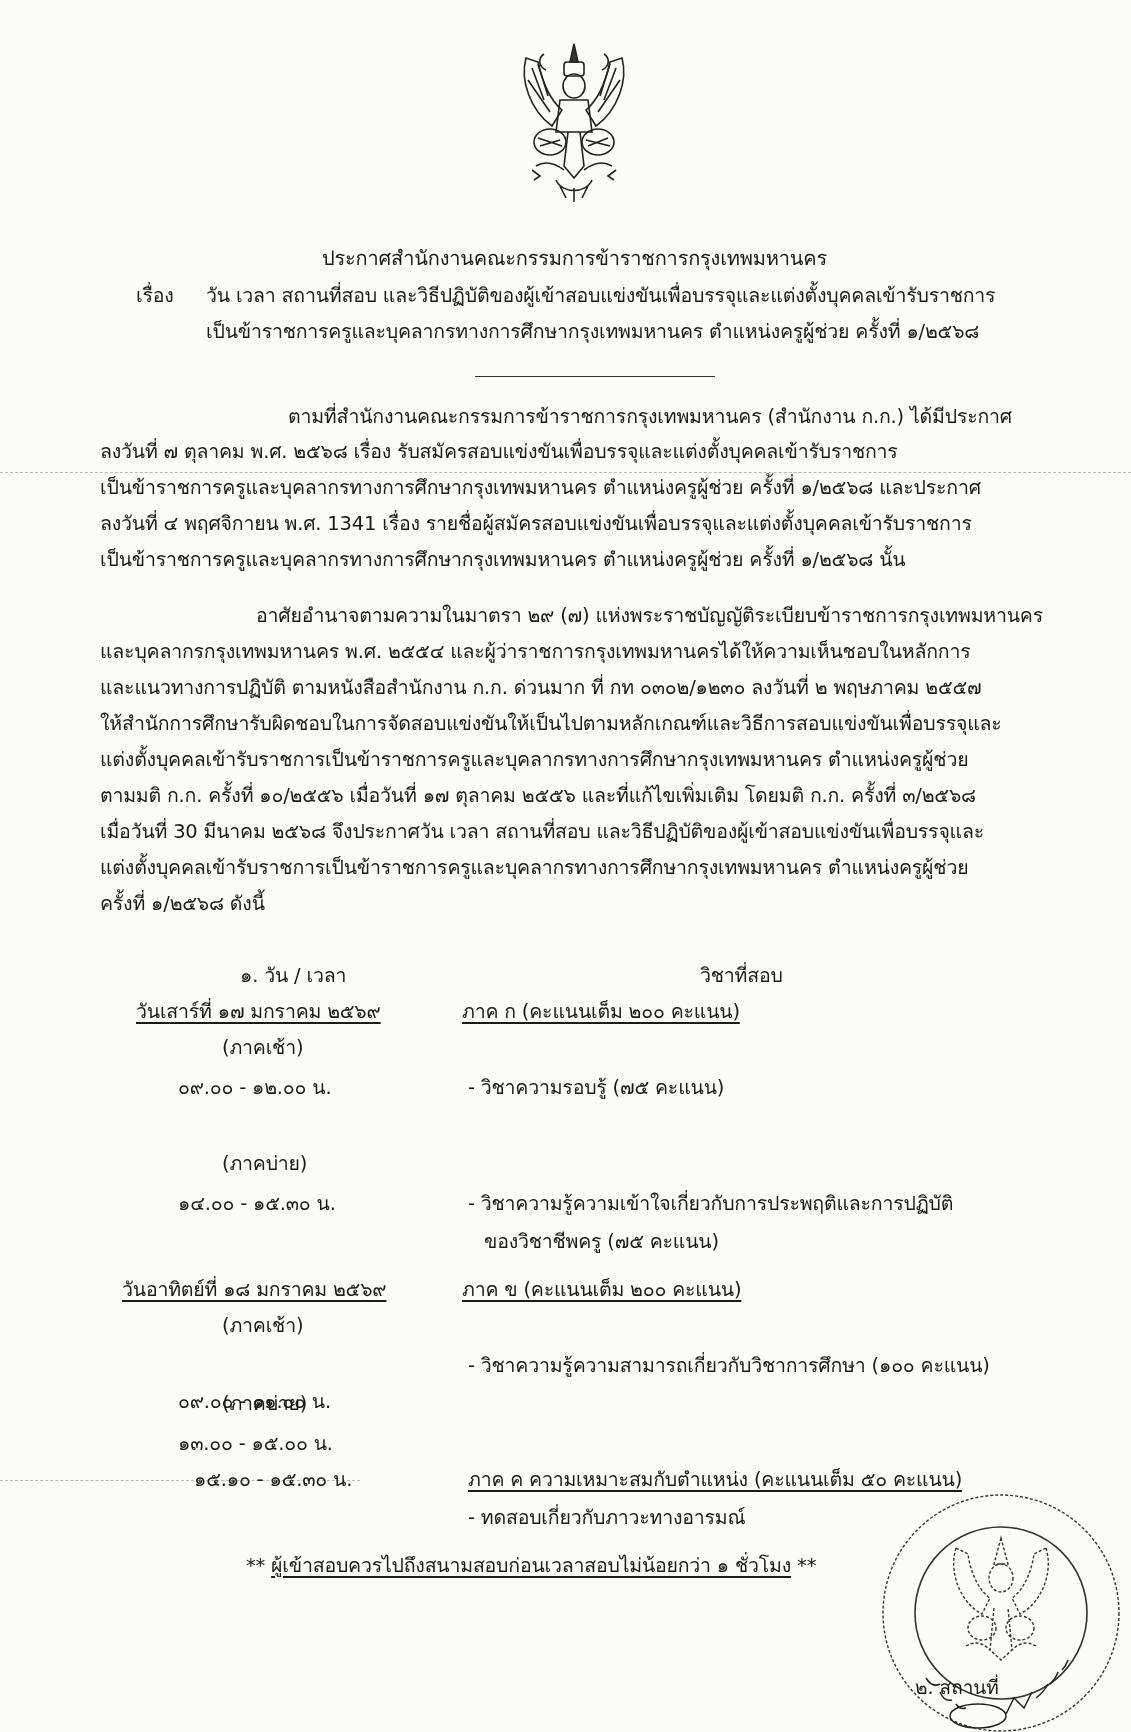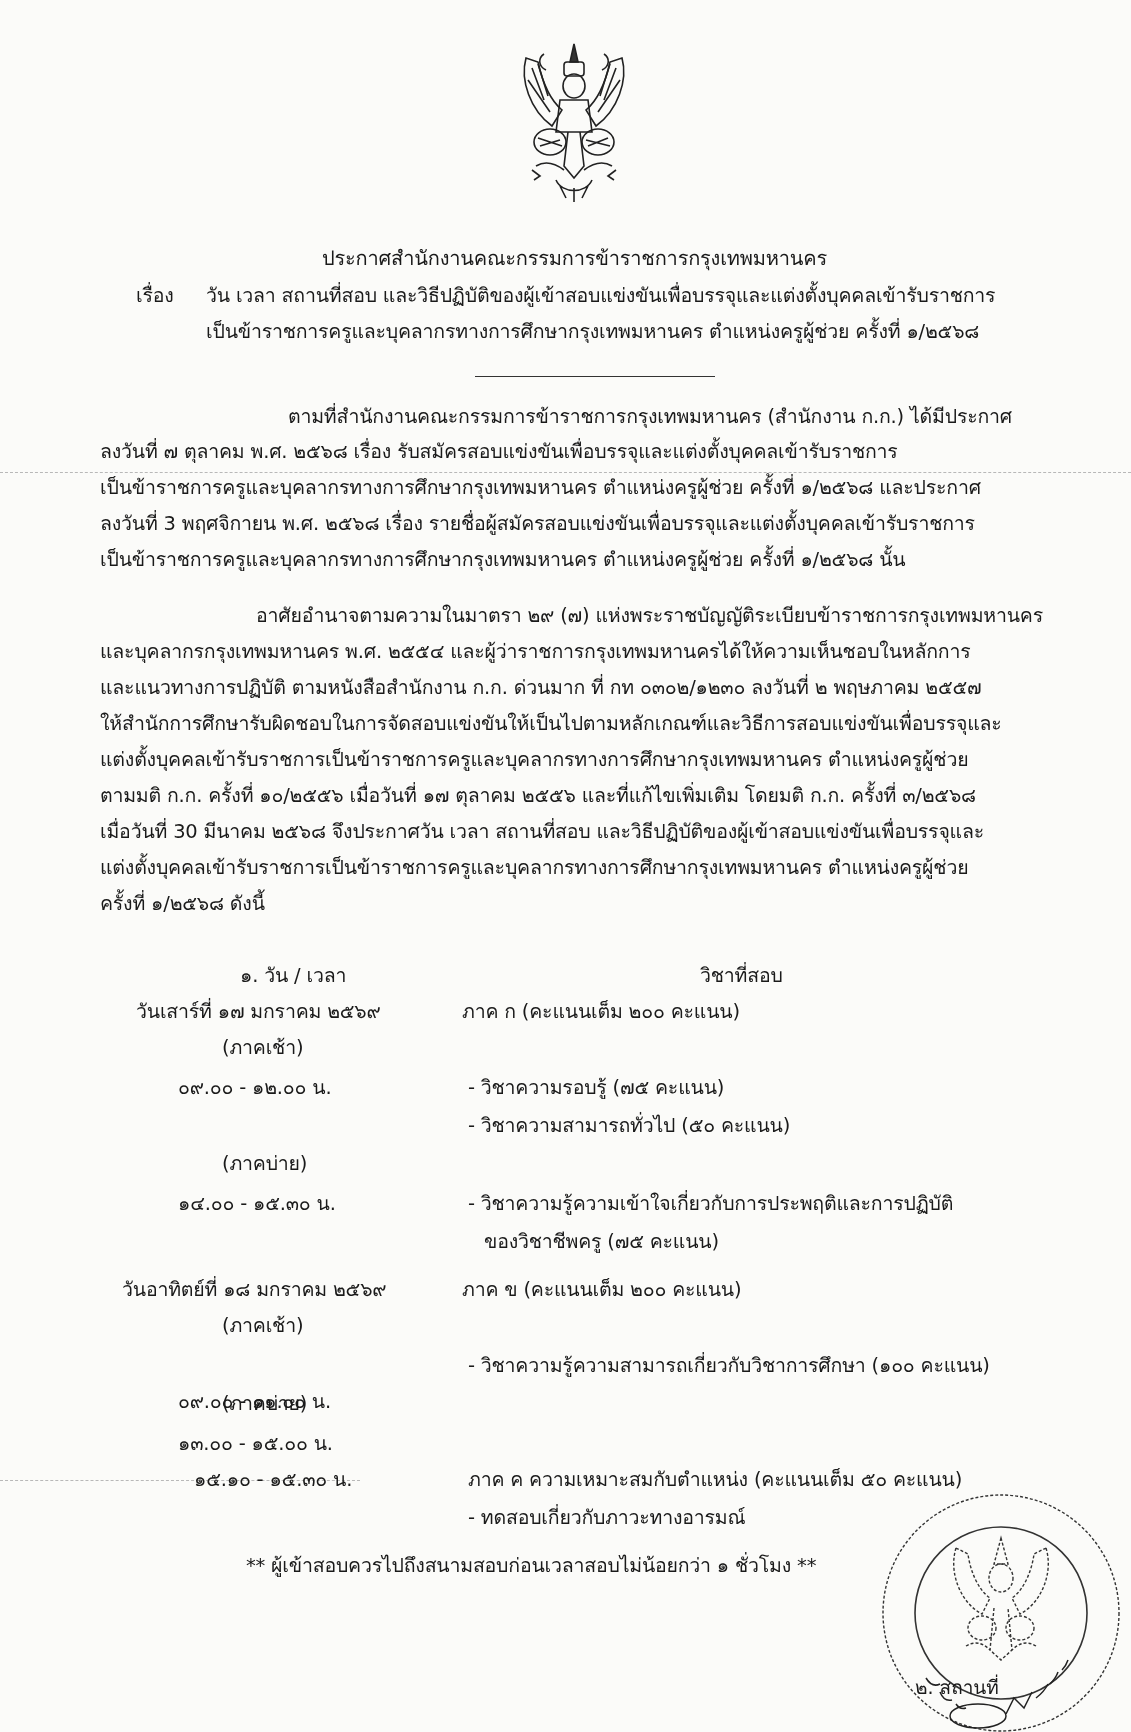--- a/index.html
+++ b/index.html
@@ -27,21 +27,21 @@
     }
     .line {
       position: absolute;
       white-space: nowrap;
       font-size: 19.5px;
       line-height: 28px;
       letter-spacing: -0.2px;
       text-align: right;
     }
     .title-line { font-size: 20px; }
-    .u { text-underline-offset: 4px; text-decoration-thickness: 1.5px; }
+    .u { text-decoration: underline; text-underline-offset: 4px; text-decoration-thickness: 1.5px; }
     .divider {
       position: absolute;
       left: 475px; top: 376px;
       width: 240px; height: 0;
       border-top: 1.5px solid #333;
     }
     .scan-streak {
       position: absolute;
       left: 0; width: 1131px; height: 0;
       border-top: 1px dashed #b8b8b8;
@@ -90,42 +90,41 @@
   <div class="line" style="left:136px; top:282px;">เรื่อง</div>
   <div class="line" style="left:206px; top:282px;">วัน เวลา สถานที่สอบ และวิธีปฏิบัติของผู้เข้าสอบแข่งขันเพื่อบรรจุและแต่งตั้งบุคคลเข้ารับราชการ</div>
   <div class="line" style="left:206px; top:318px;">เป็นข้าราชการครูและบุคลากรทางการศึกษากรุงเทพมหานคร ตำแหน่งครูผู้ช่วย ครั้งที่ ๑/๒๕๖๘</div>
 
   <div class="divider"></div>
 
   <div class="line" style="left:256px; top:403px;margin-left:32px;">ตามที่สำนักงานคณะกรรมการข้าราชการกรุงเทพมหานคร (สำนักงาน ก.ก.) ได้มีประกาศ</div>
   <div class="line" style="left:100px; top:438px;">ลงวันที่ ๗ ตุลาคม พ.ศ. ๒๕๖๘ เรื่อง รับสมัครสอบแข่งขันเพื่อบรรจุและแต่งตั้งบุคคลเข้ารับราชการ</div>
   <div class="scan-streak" style="top:472px;"></div>
   <div class="line" style="left:100px; top:474px;">เป็นข้าราชการครูและบุคลากรทางการศึกษากรุงเทพมหานคร ตำแหน่งครูผู้ช่วย ครั้งที่ ๑/๒๕๖๘ และประกาศ</div>
-  <div class="line" style="left:100px; top:510px;">ลงวันที่ 3 พฤศจิกายน พ.ศ. ๒๕๖๘ เรื่อง รายชื่อผู้สมัครสอบแข่งขันเพื่อบรรจุและแต่งตั้งบุคคลเข้ารับราชการ</div>
+  <div class="line" style="left:100px; top:510px;">ลงวันที่ ๔ พฤศจิกายน พ.ศ. 1341 เรื่อง รายชื่อผู้สมัครสอบแข่งขันเพื่อบรรจุและแต่งตั้งบุคคลเข้ารับราชการ</div>
   <div class="line" style="left:100px; top:546px;">เป็นข้าราชการครูและบุคลากรทางการศึกษากรุงเทพมหานคร ตำแหน่งครูผู้ช่วย ครั้งที่ ๑/๒๕๖๘ นั้น</div>
 
   <div class="line" style="left:256px; top:602px;">อาศัยอำนาจตามความในมาตรา ๒๙ (๗) แห่งพระราชบัญญัติระเบียบข้าราชการกรุงเทพมหานคร</div>
   <div class="line" style="left:100px; top:638px;">และบุคลากรกรุงเทพมหานคร พ.ศ. ๒๕๕๔ และผู้ว่าราชการกรุงเทพมหานครได้ให้ความเห็นชอบในหลักการ</div>
   <div class="line" style="left:100px; top:674px;">และแนวทางการปฏิบัติ ตามหนังสือสำนักงาน ก.ก. ด่วนมาก ที่ กท ๐๓๐๒/๑๒๓๐ ลงวันที่ ๒ พฤษภาคม ๒๕๕๗</div>
   <div class="line" style="left:100px; top:710px;">ให้สำนักการศึกษารับผิดชอบในการจัดสอบแข่งขันให้เป็นไปตามหลักเกณฑ์และวิธีการสอบแข่งขันเพื่อบรรจุและ</div>
   <div class="line" style="left:100px; top:746px;">แต่งตั้งบุคคลเข้ารับราชการเป็นข้าราชการครูและบุคลากรทางการศึกษากรุงเทพมหานคร ตำแหน่งครูผู้ช่วย</div>
   <div class="line" style="left:100px; top:782px;">ตามมติ ก.ก. ครั้งที่ ๑๐/๒๕๕๖ เมื่อวันที่ ๑๗ ตุลาคม ๒๕๕๖ และที่แก้ไขเพิ่มเติม โดยมติ ก.ก. ครั้งที่ ๓/๒๕๖๘</div>
   <div class="line" style="left:100px; top:818px;">เมื่อวันที่ 30 มีนาคม ๒๕๖๘ จึงประกาศวัน เวลา สถานที่สอบ และวิธีปฏิบัติของผู้เข้าสอบแข่งขันเพื่อบรรจุและ</div>
   <div class="line" style="left:100px; top:854px;">แต่งตั้งบุคคลเข้ารับราชการเป็นข้าราชการครูและบุคลากรทางการศึกษากรุงเทพมหานคร ตำแหน่งครูผู้ช่วย</div>
   <div class="line" style="left:100px; top:890px;">ครั้งที่ ๑/๒๕๖๘ ดังนี้</div>
 
   <div class="line" style="left:240px; top:962px;">๑. วัน / เวลา</div>
   <div class="line" style="left:700px; top:962px;">วิชาที่สอบ</div>
 
   <div class="line u" style="left:136px; top:998px;">วันเสาร์ที่ ๑๗ มกราคม ๒๕๖๙</div>
   <div class="line u" style="left:462px; top:998px;">ภาค ก (คะแนนเต็ม ๒๐๐ คะแนน)</div>
   <div class="line" style="left:222px; top:1034px;">(ภาคเช้า)</div>
   <div class="line" style="left:178px; top:1074px;">๐๙.๐๐ - ๑๒.๐๐ น.</div>
   <div class="line" style="left:468px; top:1074px;">- วิชาความรอบรู้ (๗๕ คะแนน)</div>
-  <div class="line" style="left:468px; top:1112px;">- วิชาความสามารถทั่วไป (๕๐ คะแนน)</div>
   <div class="line" style="left:222px; top:1150px;">(ภาคบ่าย)</div>
   <div class="line" style="left:178px; top:1190px;">๑๔.๐๐ - ๑๕.๓๐ น.</div>
   <div class="line" style="left:468px; top:1190px;">- วิชาความรู้ความเข้าใจเกี่ยวกับการประพฤติและการปฏิบัติ</div>
   <div class="line" style="left:484px; top:1228px;">ของวิชาชีพครู (๗๕ คะแนน)</div>
 
   <div class="line u" style="left:122px; top:1276px;">วันอาทิตย์ที่ ๑๘ มกราคม ๒๕๖๙</div>
   <div class="line u" style="left:462px; top:1276px;">ภาค ข (คะแนนเต็ม ๒๐๐ คะแนน)</div>
   <div class="line" style="left:222px; top:1312px;">(ภาคเช้า)</div>
   <div class="line" style="left:178px; top:1388px;">๐๙.๐๐ - ๑๑.๐๐ น.</div>
   <div class="line" style="left:468px; top:1352px;">- วิชาความรู้ความสามารถเกี่ยวกับวิชาการศึกษา (๑๐๐ คะแนน)</div>

